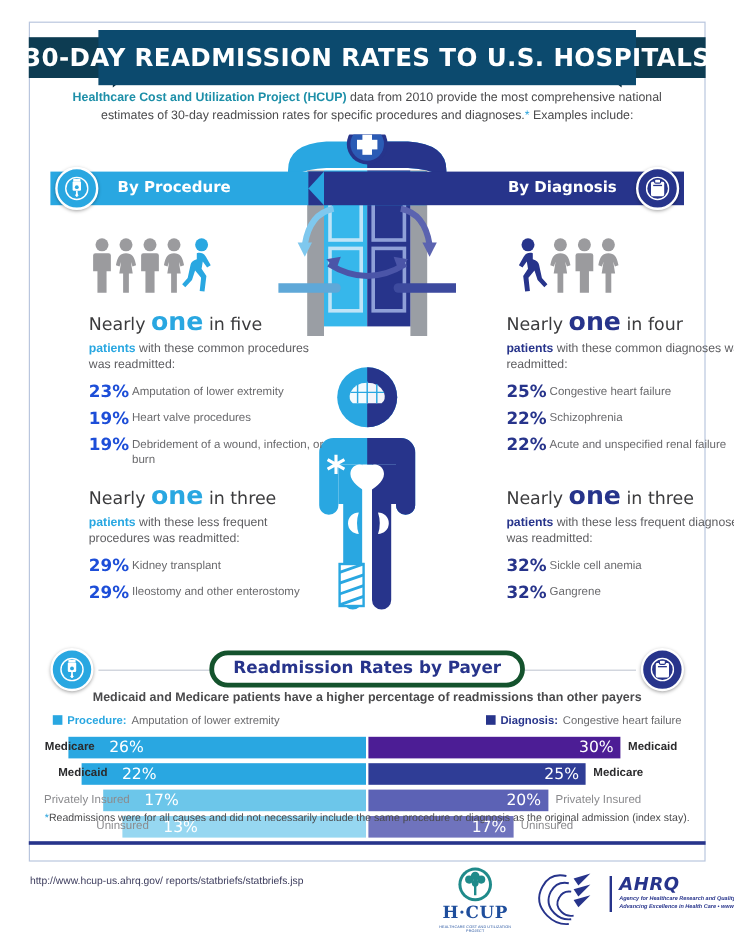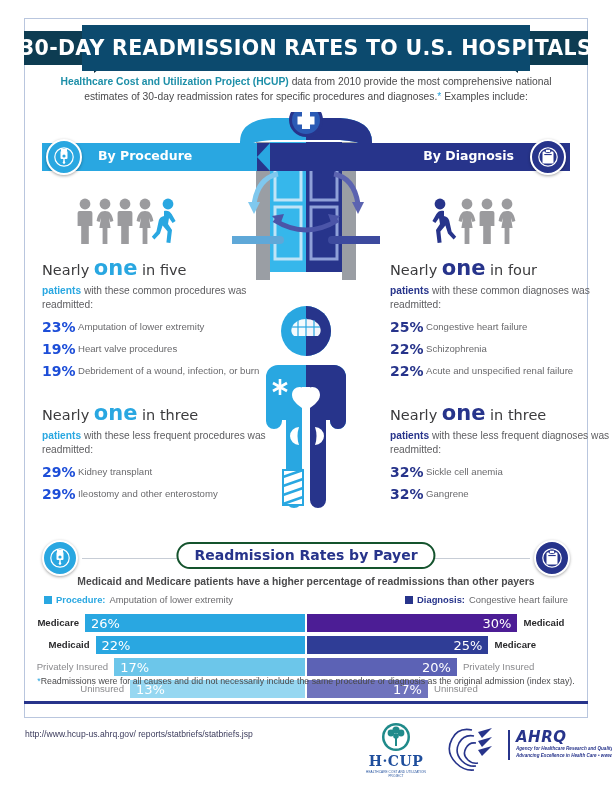--- a/index.html
+++ b/index.html
@@ -80,21 +80,21 @@
 
   
   .people{position:absolute;top:196px;height:52px;}
   .people.left{left:76px;}
   .people.right{left:428px;}
 
   
   .col{position:absolute;width:232px;}
   .col.left{left:42px;}
   .col.right{left:390px;}
-  .stat-block{margin-bottom:14px;}
+  .stat-block{margin-bottom:14px;margin-left:32px;}
   .head{
     font-size:14.5px;color:#3b3b3d;margin:0 0 5px 0;white-space:nowrap;
     font-family:"DejaVu Sans", sans-serif;
   }
   .head .big{font-size:21px;font-weight:bold;line-height:1;}
   .left .head .big{color:#29a7e1;}
   .right .head .big{color:#27348b;}
   .sub{font-size:10.2px;line-height:13.5px;color:#5d5d60;margin:0 0 9px 0;}
   .left .sub b{color:#29a7e1;}
   .right .sub b{color:#27348b;}
@@ -108,21 +108,21 @@
   .lbl{font-size:9.6px;line-height:12.5px;color:#6a6a6d;padding-top:1px;}
 
   
   .body-fig{position:absolute;left:258px;top:305px;width:96px;height:205px;}
 
   
   .payer-head{position:absolute;left:42px;top:540px;width:528px;height:40px;}
   .payer-line{position:absolute;left:40px;right:40px;top:18px;height:1px;background:#c7cdd6;}
   .payer-pill{
     position:absolute;left:50%;transform:translateX(-50%);top:2px;
-    background:#fff;border:2px solid #14532d;border-radius:18px;
+    background:#fff;border:4px solid #14532d;border-radius:18px;
     padding:3px 16px 4px;color:#27348b;font-size:14px;font-weight:bold;
     font-family:"DejaVu Sans", sans-serif;white-space:nowrap;
   }
   .payer-icon{
     position:absolute;top:0;width:36px;height:36px;border-radius:50%;
     box-sizing:border-box;border:2px solid #fff;
     box-shadow:0 1px 3px rgba(0,0,0,.35);
     display:flex;align-items:center;justify-content:center;
   }
   .payer-icon.l{left:0;background:#29a7e1;}
@@ -142,21 +142,21 @@
   .legend b.pr{color:#27348b;}
   .legend span.txt{color:#6a6a6d;}
 
   
   .chart{position:absolute;left:42px;top:614px;width:528px;}
   .brow{height:18px;margin-bottom:4px;position:relative;}
   .bside{position:absolute;top:0;height:18px;}
   .bleft{right:50.2%;}
   .bright{left:50.2%;}
   .bar{position:absolute;top:0;height:18px;display:flex;align-items:center;}
-  .bleft .bar{right:0;justify-content:flex-start;}
+  .bleft .bar{right:0;justify-content:flex-start;padding-left:28px;}
   .bright .bar{left:0;justify-content:flex-end;}
   .bar .v{
     color:#fff;font-size:13px;font-weight:normal;padding:0 6px;
     font-family:"DejaVu Sans", sans-serif;
   }
   .cat{
     position:absolute;top:2px;font-size:9.6px;line-height:14px;white-space:nowrap;
   }
   .bleft .cat{right:100%;padding-right:6px;}
   .bright .cat{left:100%;padding-left:6px;}

